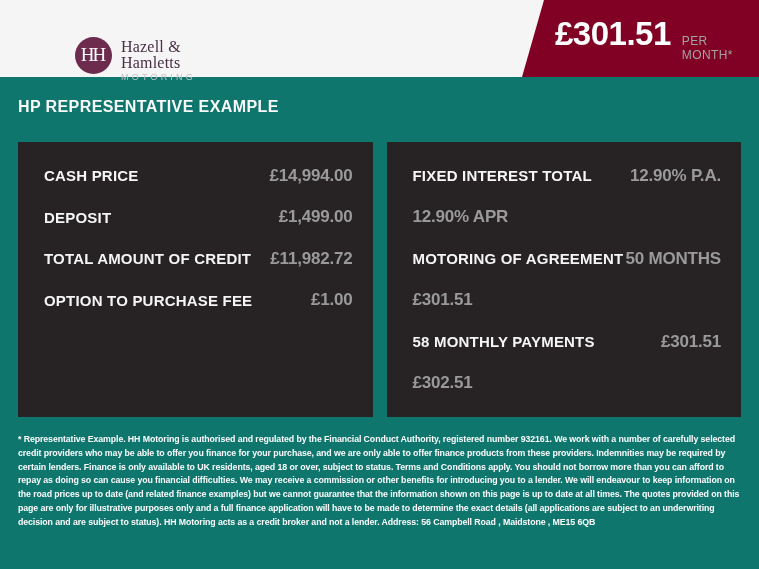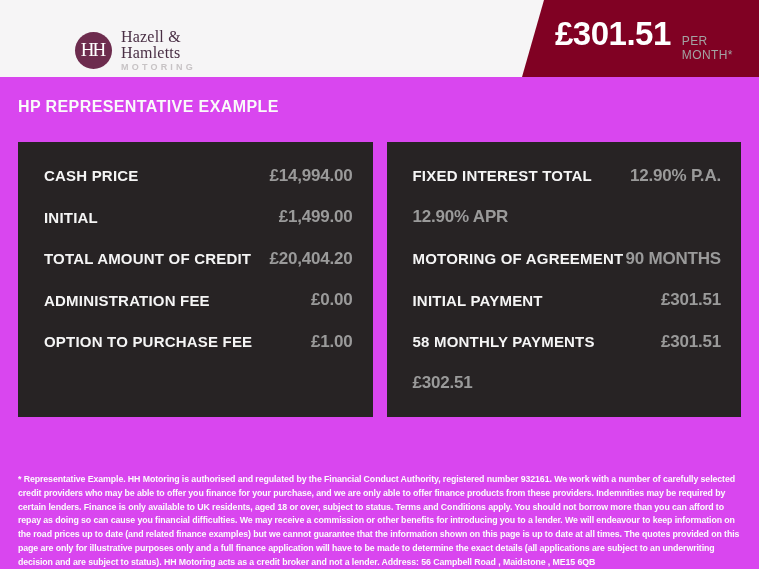--- a/index.html
+++ b/index.html
@@ -18,48 +18,48 @@
   }
   .logo-circle{
     width:37px;height:37px;border-radius:50%;
     background:#6d2c4e;
     display:flex;align-items:center;justify-content:center;
     color:#ffffff;
     font-family:"Liberation Serif",serif;
     font-size:19px;letter-spacing:-2px;font-weight:normal;
     padding-right:2px;box-sizing:border-box;
   }
-  .logo-text{display:flex;flex-direction:column;line-height:1;margin-top:1px;}
+  .logo-text{display:flex;flex-direction:column;line-height:1;margin-top:11px;}
   .logo-name{
     font-family:"Liberation Serif",serif;
     font-size:16px;color:#4a2f45;line-height:1.0;letter-spacing:0.2px;
   }
   .logo-tagline{
-    font-size:9px;font-weight:bold;color:#c7c3c5;
+    font-size:9px;font-weight:normal;color:#c7c3c5;
     letter-spacing:3.2px;margin-top:2px;
   }
   .price-banner{
     position:absolute;top:0;right:0;width:237px;height:77px;
     background:#800123;
     clip-path:polygon(22px 0,100% 0,100% 100%,0 100%);
     display:flex;align-items:center;
   }
   .price-inner{
     display:flex;align-items:baseline;gap:11px;padding-left:33px;
   }
   .price-amount{
     color:#ffffff;font-size:33px;font-weight:bold;letter-spacing:-0.5px;
   }
   .price-per{
     color:#a3a3a3;font-size:12px;font-weight:normal;letter-spacing:0.4px;
   }
   
   .main{
     width:759px;height:492px;box-sizing:border-box;
-    background:#d946ef;padding:0 18px;
+    background:#0f766e;padding:0 18px;
   }
   .page-title{
     padding-top:21px;
     color:#fafafa;font-size:16px;font-weight:bold;letter-spacing:0.4px;
   }
   .columns{
     display:flex;gap:14px;margin-top:26px;
   }
   .panel{
     flex:1;background:#272324;
@@ -70,21 +70,21 @@
   }
   .frow-label{
     color:#f5f5f5;font-size:15px;font-weight:bold;letter-spacing:0.2px;
     white-space:nowrap;
   }
   .frow-value{
     color:#9a9a9a;font-size:17px;font-weight:bold;letter-spacing:-0.2px;
     white-space:nowrap;
   }
   .disclaimer{
-    margin-top:56px;width:722px;
+    margin-top:16px;width:722px;
     color:#fcfcfc;font-size:8.8px;font-weight:bold;
     line-height:13.8px;letter-spacing:-0.1px;
   }
 </style>
 </head>
 <body>
 
 <div class="header">
   <div class="logo">
     <span class="logo-circle">
@@ -107,51 +107,46 @@
 <div class="main">
   <div class="page-title">HP REPRESENTATIVE EXAMPLE</div>
 
   <div class="columns">
     <div class="panel">
       <div class="frow">
         <span class="frow-label">CASH PRICE</span>
         <span class="frow-value">£14,994.00</span>
       </div>
       <div class="frow">
-        <span class="frow-label">INITIAL</span>
+        <span class="frow-label">DEPOSIT</span>
         <span class="frow-value">£1,499.00</span>
       </div>
       <div class="frow">
         <span class="frow-label">TOTAL AMOUNT OF CREDIT</span>
-        <span class="frow-value">£20,404.20</span>
-      </div>
-      <div class="frow">
-        <span class="frow-label">ADMINISTRATION FEE</span>
-        <span class="frow-value">£0.00</span>
+        <span class="frow-value">£11,982.72</span>
       </div>
       <div class="frow">
         <span class="frow-label">OPTION TO PURCHASE FEE</span>
         <span class="frow-value">£1.00</span>
       </div>
     </div>
 
     <div class="panel">
       <div class="frow">
         <span class="frow-label">FIXED INTEREST TOTAL</span>
         <span class="frow-value">12.90% P.A.</span>
       </div>
       <div class="frow">
         <span class="frow-value">12.90% APR</span>
       </div>
       <div class="frow">
         <span class="frow-label">MOTORING OF AGREEMENT</span>
-        <span class="frow-value">90 MONTHS</span>
+        <span class="frow-value">50 MONTHS</span>
       </div>
       <div class="frow">
-        <span class="frow-label">INITIAL PAYMENT</span>
         <span class="frow-value">£301.51</span>
       </div>
       <div class="frow">
         <span class="frow-label">58 MONTHLY PAYMENTS</span>
         <span class="frow-value">£301.51</span>
       </div>
       <div class="frow">
         <span class="frow-value">£302.51</span>
       </div>
     </div>

